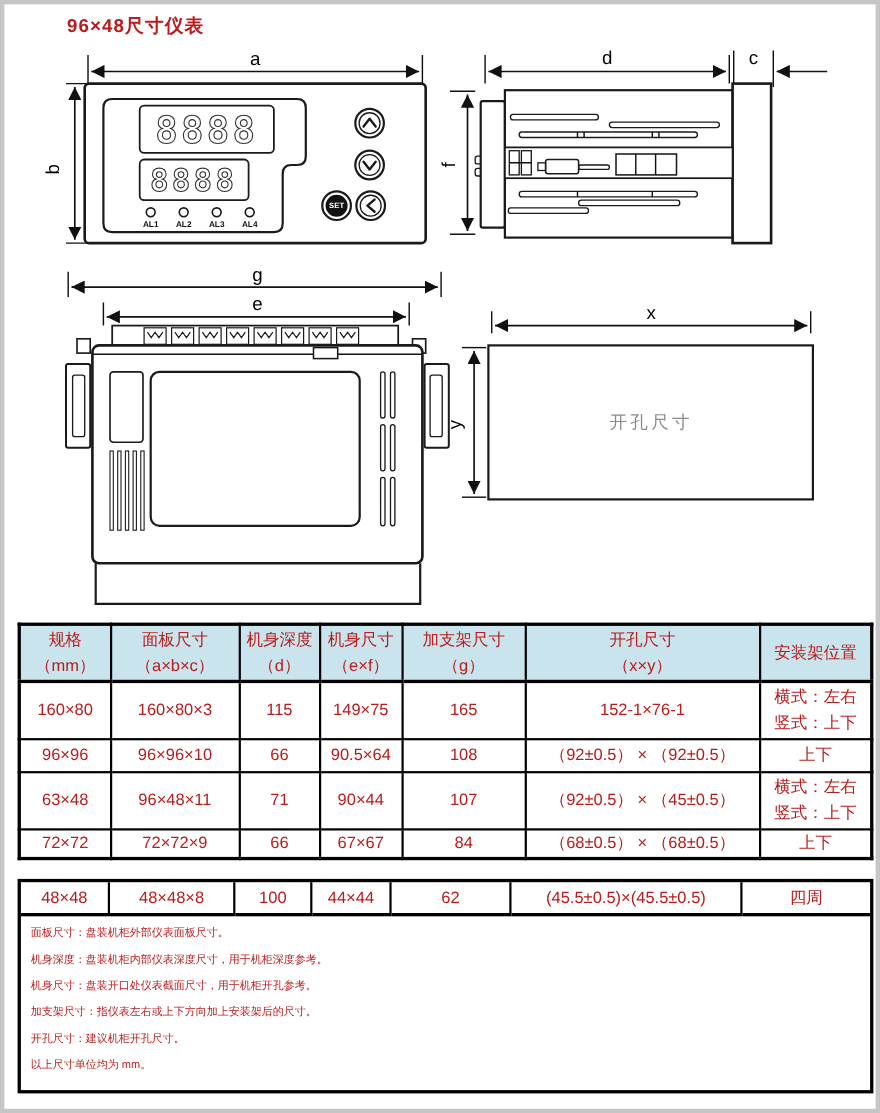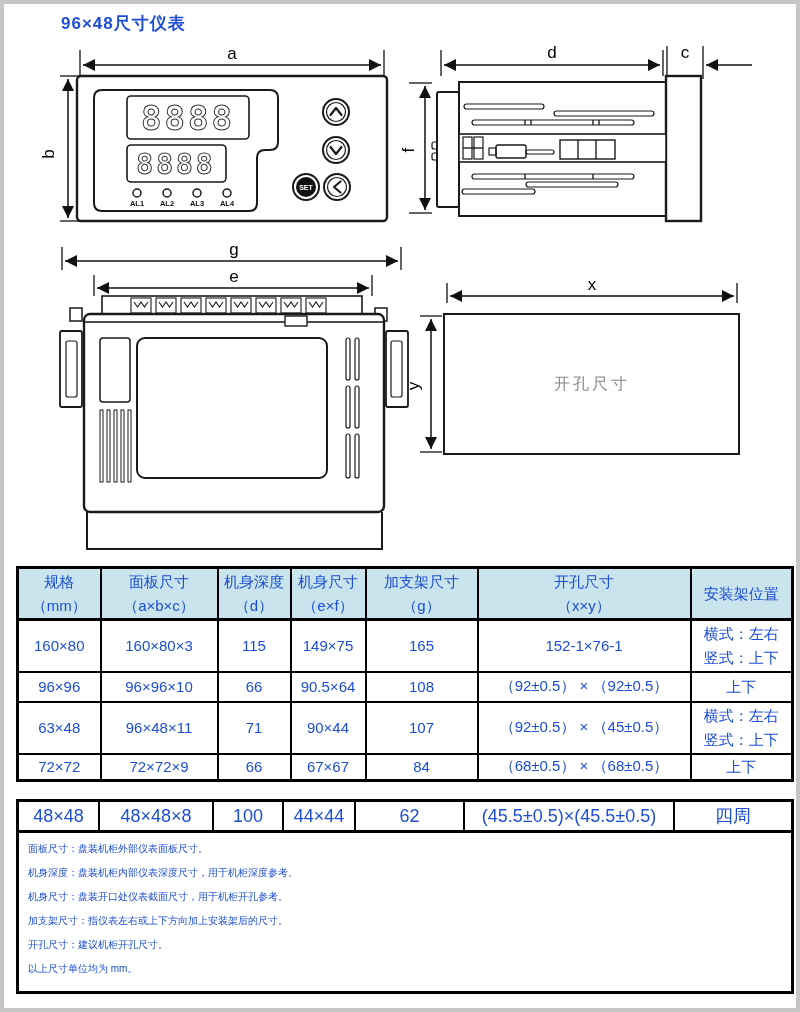--- a/index.html
+++ b/index.html
@@ -1,19 +1,19 @@
 <!DOCTYPE html>
 <html><head>
 <meta charset="utf-8">
 <style>
   html,body{margin:0;padding:0;}
   .page{
     position:relative;width:800px;height:1012px;background:#fff;
     border:4px solid #c6c6c6;box-sizing:border-box;overflow:hidden;
-    font-family:"Liberation Sans","DejaVu Sans",sans-serif;color:#1d4ed8;
+    font-family:"Liberation Sans","DejaVu Sans",sans-serif;color:#b91c1c;
   }
   .title{position:absolute;left:57px;top:8px;font-size:17px;font-weight:bold;letter-spacing:1px;}
   .drawings{position:absolute;left:0;top:0;width:800px;height:560px;}
 
   
   .ol{fill:#fff;stroke:#1a1a1a;}
   .nf{fill:none;stroke:#1a1a1a;}
   .dl{stroke:#111;stroke-width:1.3;}
   .dim{stroke:#111;stroke-width:1.5;marker-start:url(#ar);marker-end:url(#ar);}
   .dimtxt{font-size:17px;fill:#000;text-anchor:middle;font-family:"Liberation Sans",sans-serif;}
@@ -24,21 +24,21 @@
 
   
   .t1{position:absolute;left:12px;top:562px;width:778px;border-collapse:collapse;table-layout:fixed;
       font-size:15px;border:3px solid #000;background:#fff;}
   .t1 th,.t1 td{border:2px solid #000;text-align:center;vertical-align:middle;padding:0;font-weight:normal;overflow:hidden;}
   .t1 thead th{border-bottom:3px solid #000;}
   .t1 .two{line-height:24px;}
   .h52{height:52px;} .h30{height:30px;} .h26{height:26px;}
 
   .block2{position:absolute;left:12px;top:795px;width:778px;border:3px solid #000;box-sizing:border-box;background:#fff;}
-  .t2{border-collapse:collapse;table-layout:fixed;width:100%;font-size:18px;padding-left:19px;}
+  .t2{border-collapse:collapse;table-layout:fixed;width:100%;font-size:15px;padding-left:19px;}
   .t2 td{border-left:2px solid #000;border-bottom:3px solid #000;text-align:center;vertical-align:middle;height:28px;padding:0;overflow:hidden;}
   .t2 td:first-child{border-left:none;}
   .notes{padding:4px 9px 10px;font-size:10px;line-height:24px;}
 </style>
 </head>
 <body>
 
 <div class="page">
 
   <div class="title">96×48尺寸仪表</div>

